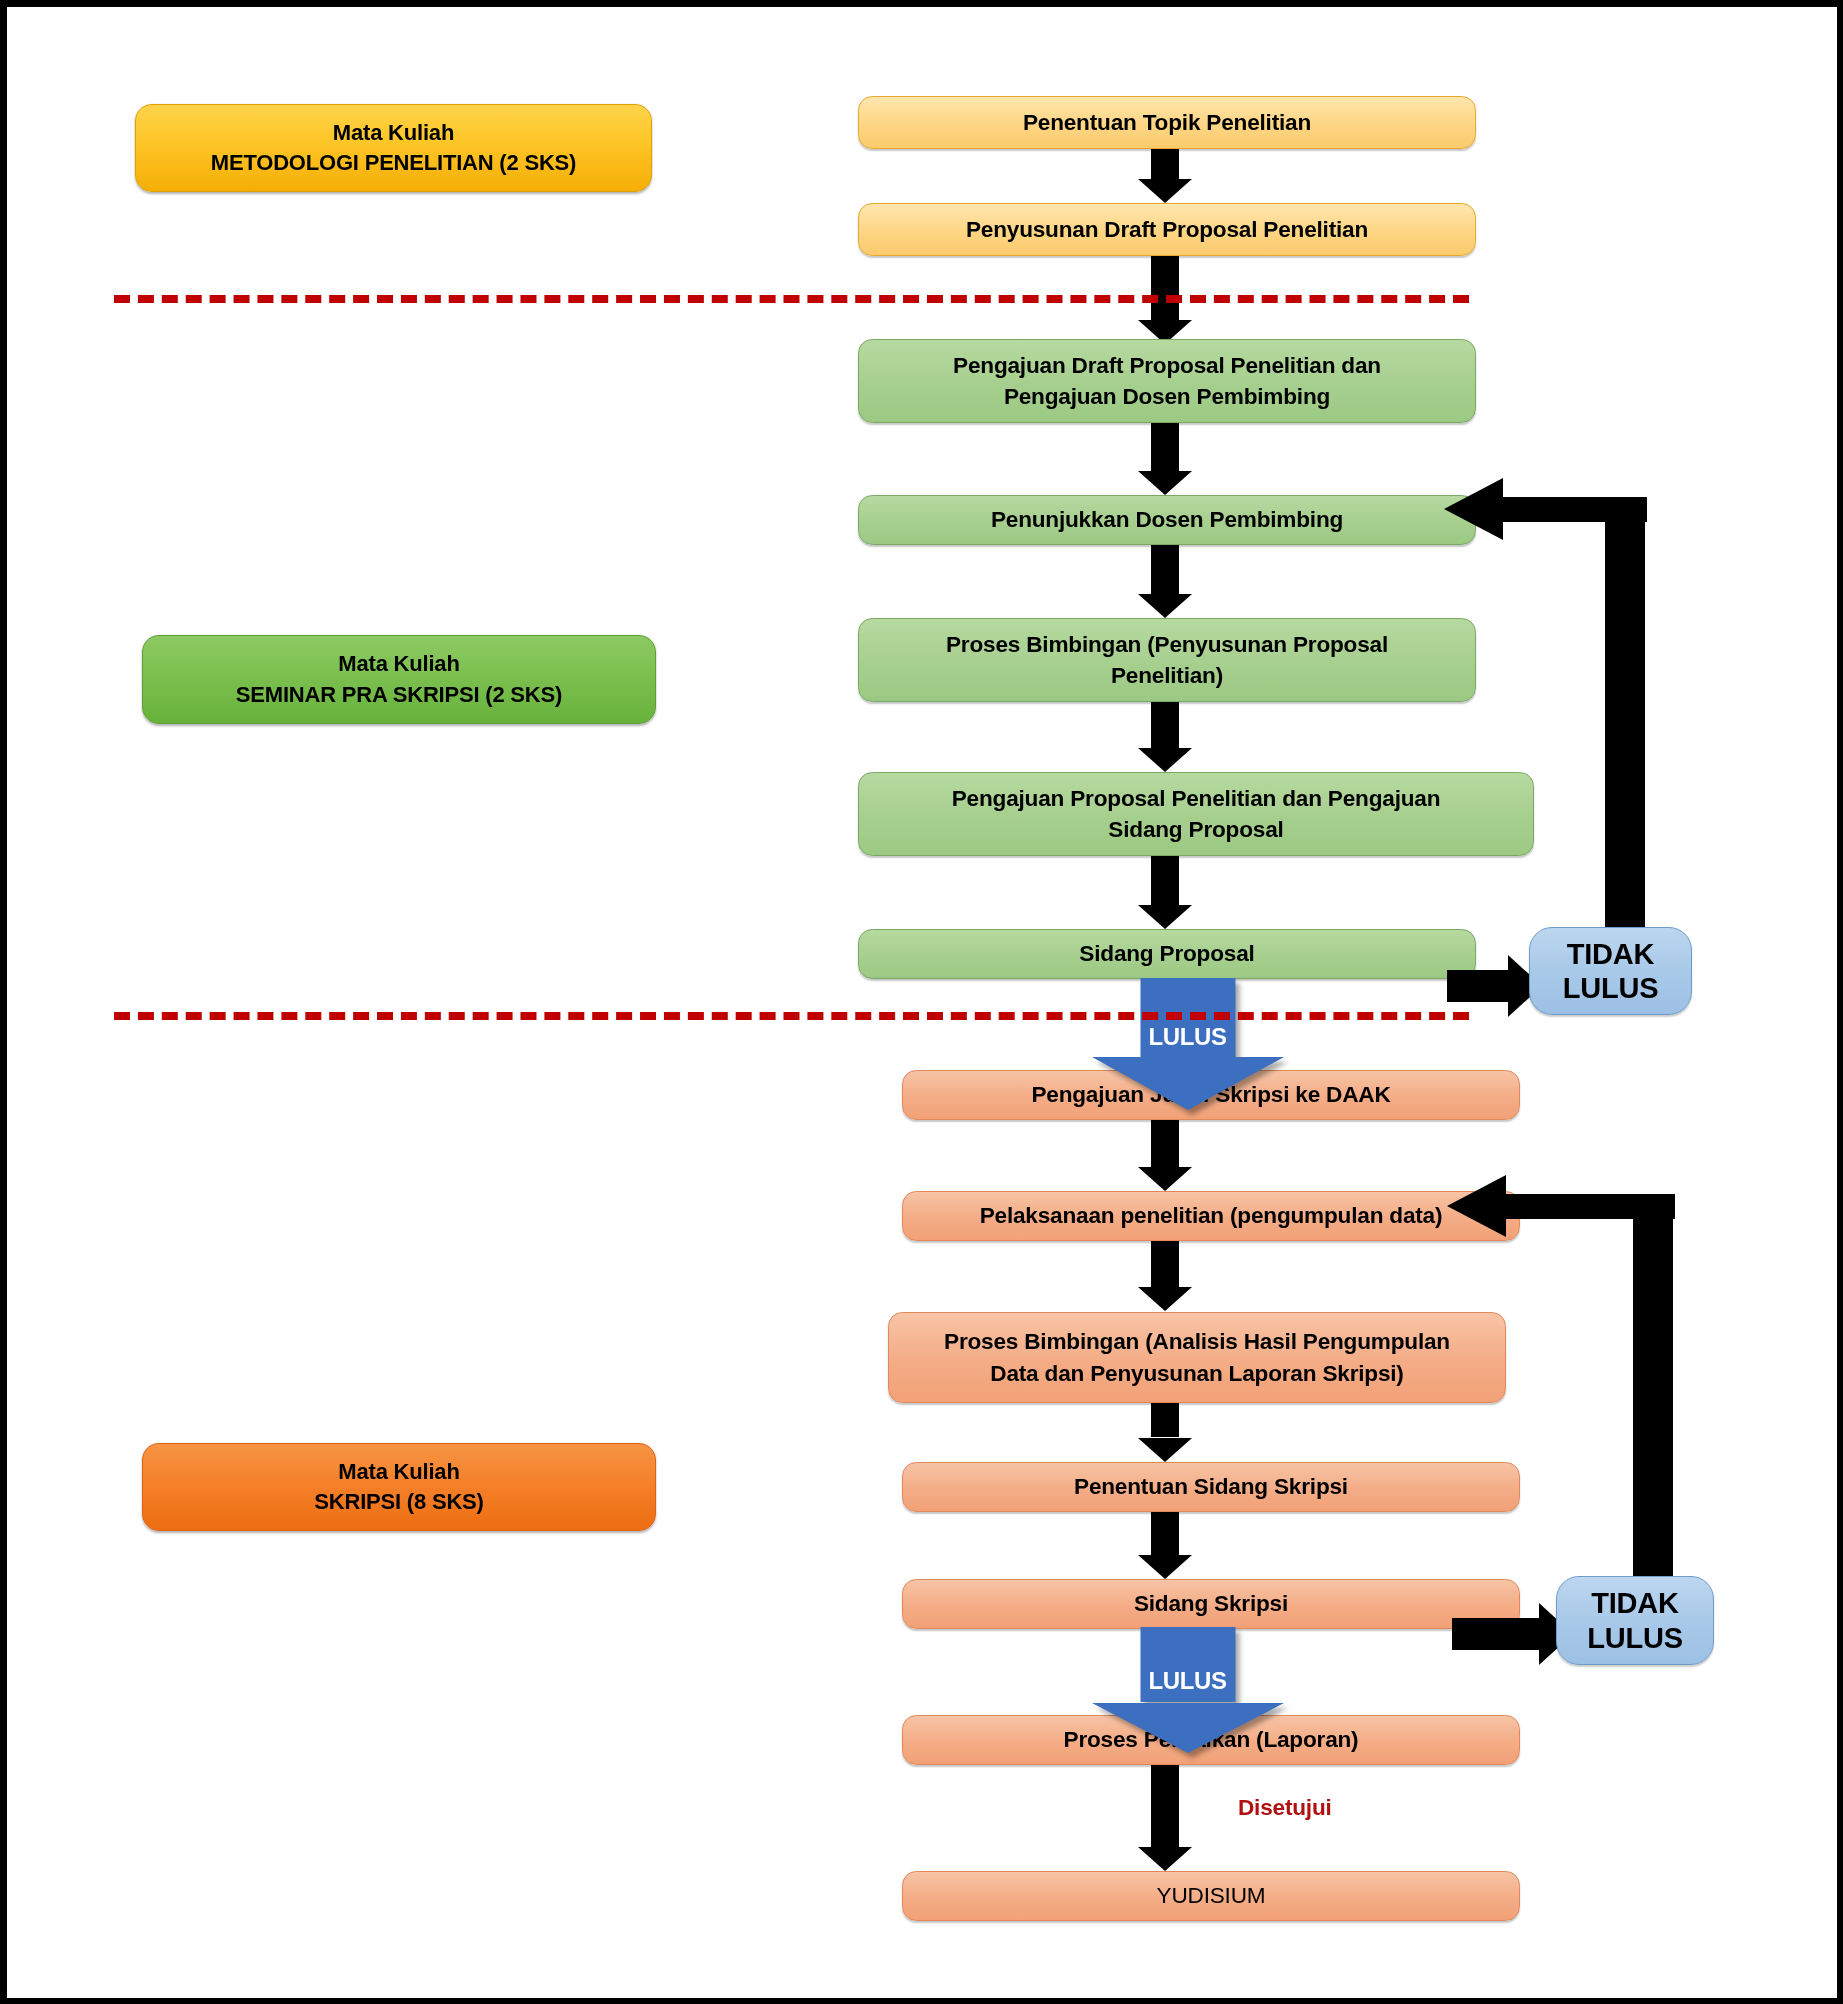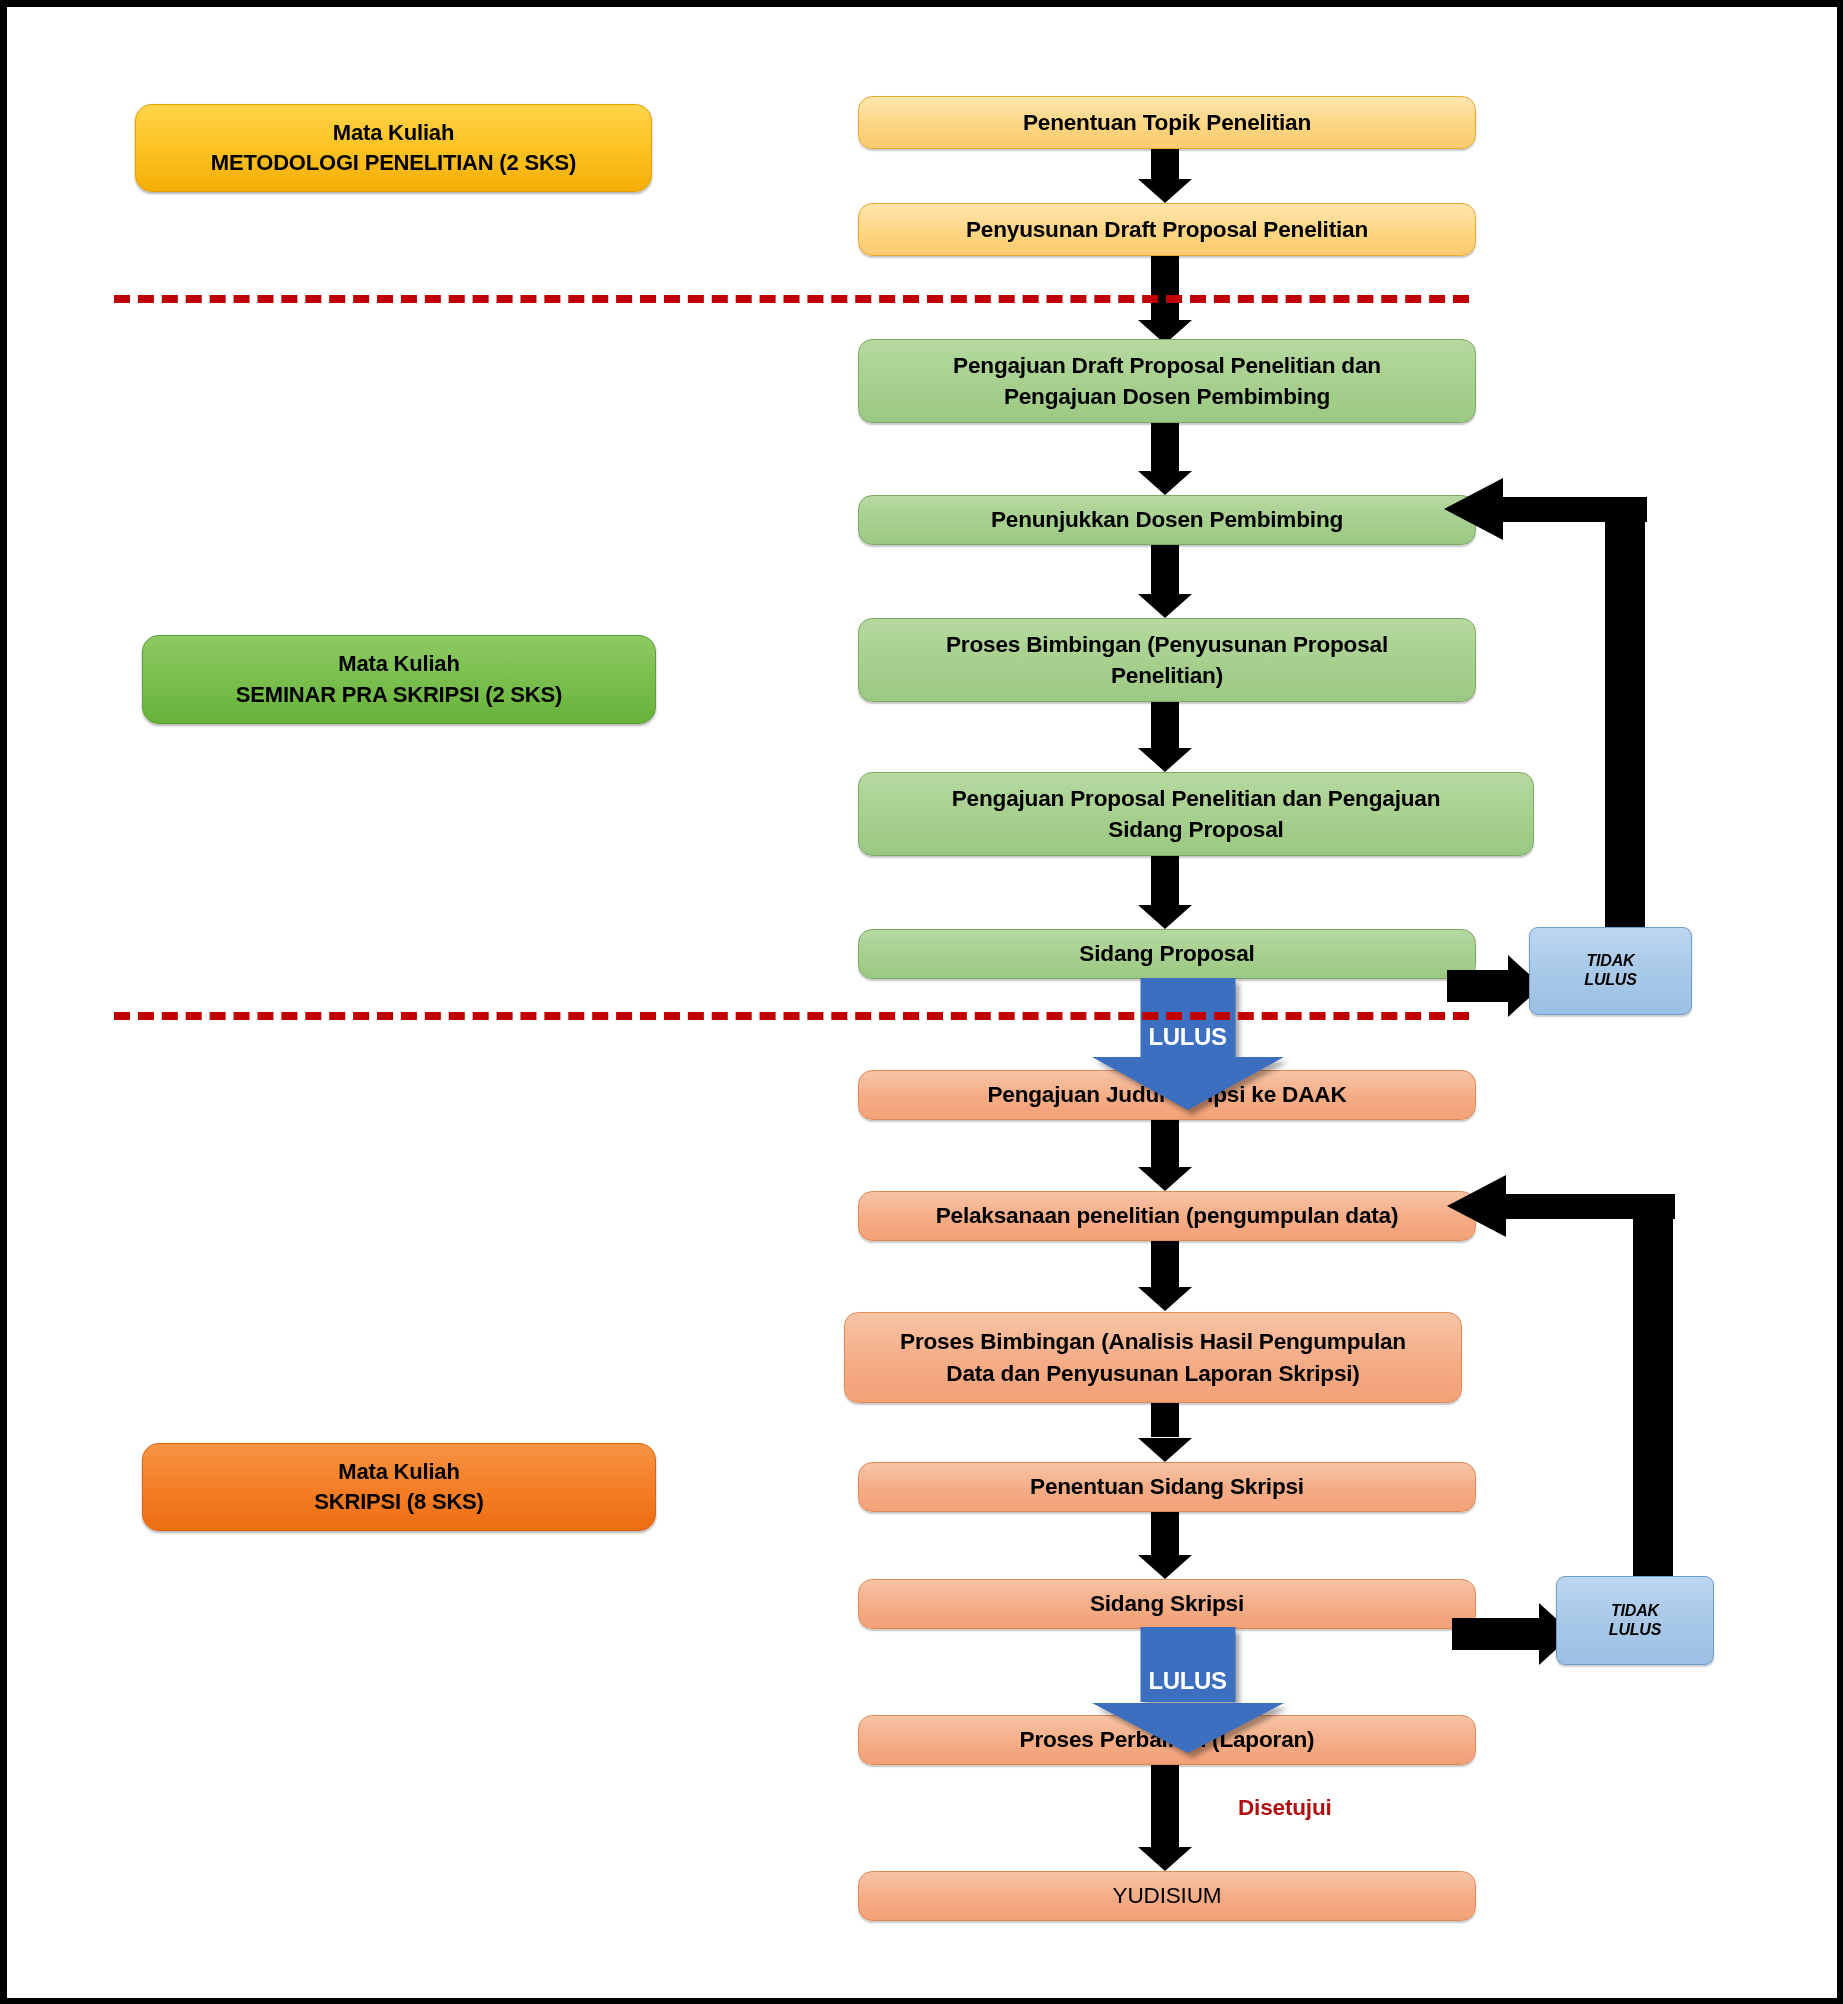--- a/index.html
+++ b/index.html
@@ -42,20 +42,21 @@
     background:linear-gradient(180deg,#FFE6AE 0%,#FDD480 60%,#FBCB6E 100%);
     border:1.3px solid #E8A82E;
   }
   .proc.green{
     background:linear-gradient(180deg,#B6D9A0 0%,#A6CF8E 55%,#9BC983 100%);
     border:1.3px solid #7BA864;
   }
   .proc.salmon{
     background:linear-gradient(180deg,#F7C4A5 0%,#F4AC86 55%,#F2A176 100%);
     border:1.3px solid #E08A5C;
+    margin-left:44px;
   }
 
   
   .chip{
     border-radius:17px;
     font-size:22px;
     padding:0 11.7px;
     box-shadow:0 1.7px 2.5px rgba(0,0,0,0.3);
   }
   .chip .l1{ display:block; font-weight:bold; }
@@ -68,27 +69,26 @@
     background:linear-gradient(180deg,#8DC963 0%,#7CC04F 45%,#67B23B 100%);
     border:0.8px solid #5E9E34;
   }
   .chip.orange{
     background:linear-gradient(180deg,#F79443 0%,#F5812A 45%,#ED6D12 100%);
     border:0.8px solid #DC6310;
   }
 
   
   .fail{
-    border-radius:9px;
-    font-size:16px;
+    border-radius:23px;
+    font-size:29px;
     background:linear-gradient(180deg,#BCD6F0 0%,#A7C8E8 55%,#9CC0E4 100%);
     border:1.3px solid #6E9BC8;
     box-shadow:0 1.3px 1.7px rgba(0,0,0,0.2);
     z-index:7;
-    font-style:italic;
   }
 
   
   .arrow-down{ position:absolute; z-index:4; }
   .arrow-down .shaft{
     position:absolute; left:50%; top:0; transform:translateX(-50%);
     background:#000;
   }
   .arrow-down .head{
     position:absolute; left:50%; bottom:0; transform:translateX(-50%);

